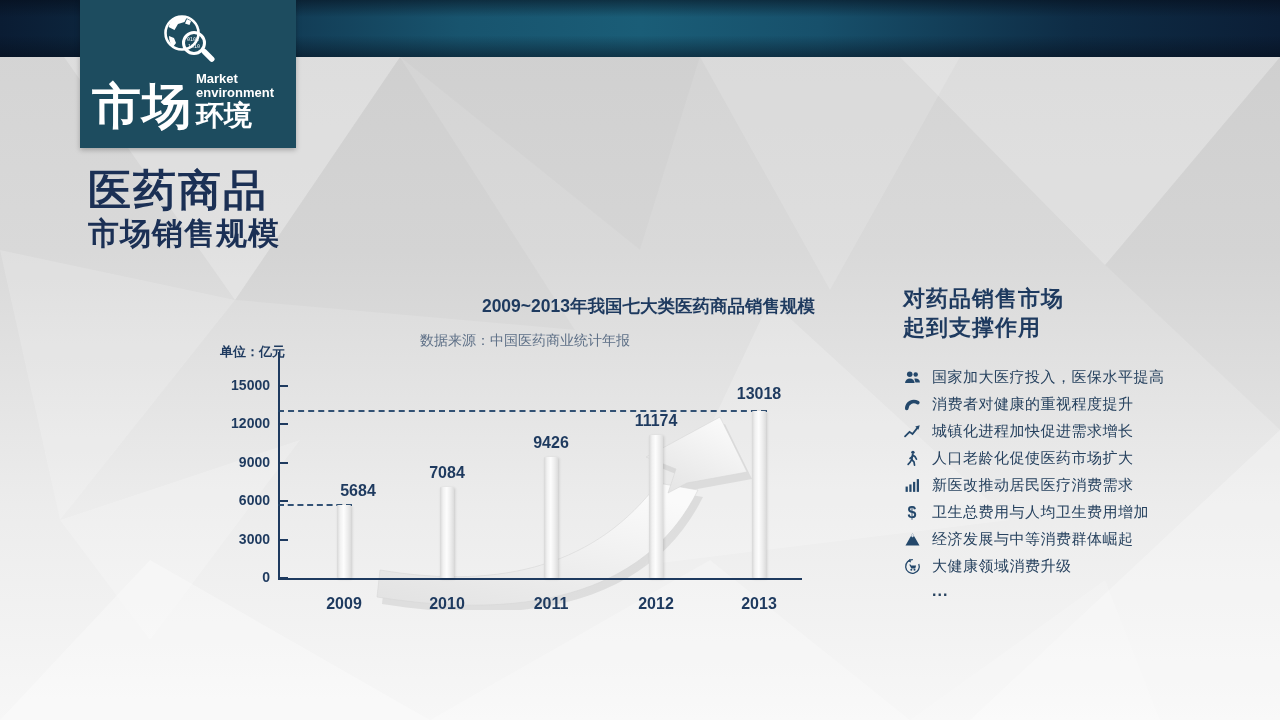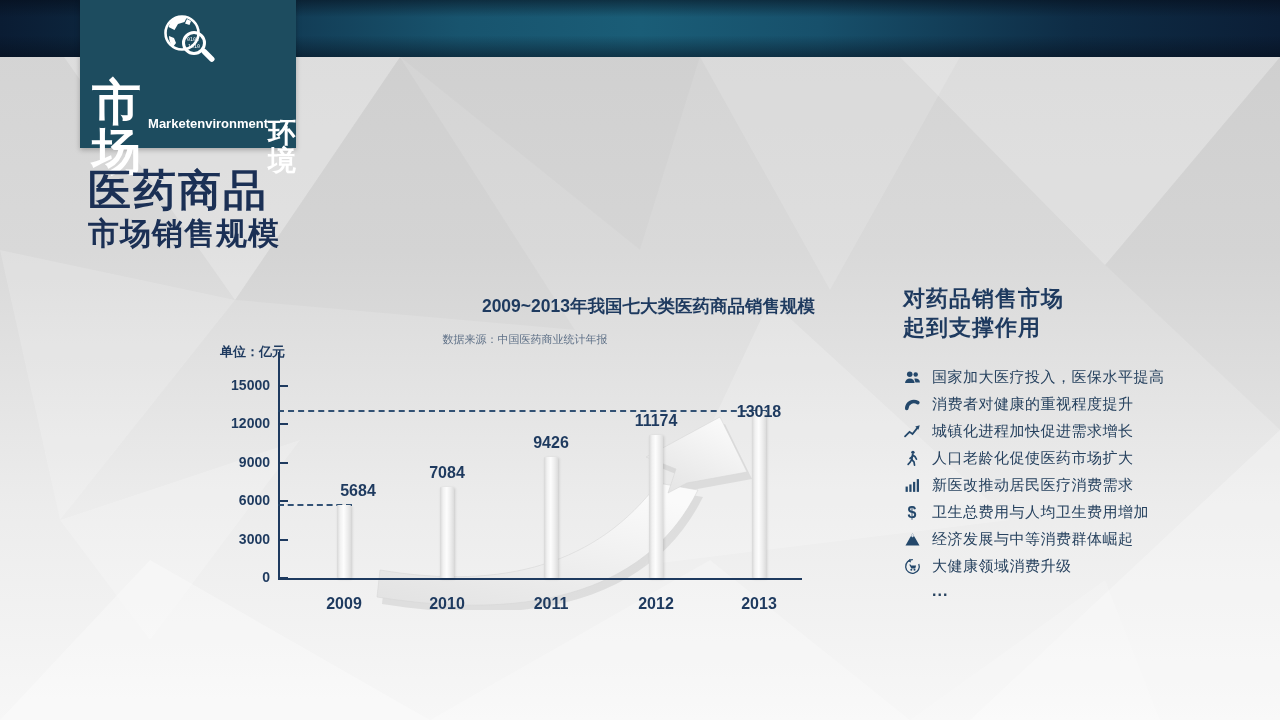--- a/index.html
+++ b/index.html
@@ -17,35 +17,35 @@
       linear-gradient(180deg,rgba(5,12,24,.55) 0%,rgba(5,12,24,0) 30%,rgba(5,12,24,0) 62%,rgba(5,12,24,.5) 100%),
       linear-gradient(90deg,#0a1c33 0%,#0f3049 16%,#18546e 36%,#1a5d77 50%,#17506b 64%,#0e2c45 84%,#0b1e36 100%);
   }
   .badge{
     position:absolute;left:80px;top:0;width:216px;height:148px;
     background:#1d4c5f; color:#fff; box-shadow:0 2px 5px rgba(0,0,0,.25);
   }
   .badge-icon{position:absolute;left:76px;top:10px;width:66px;height:62px;}
   .badge-text{position:absolute;left:12px;top:72px;display:flex;align-items:flex-end;}
   .badge-cn-main{font-size:49px;font-weight:bold;letter-spacing:1px;line-height:1;}
-  .badge-col{margin-left:4px;display:flex;flex-direction:row;line-height:1.08;padding-bottom:1px;margin-top:45px;}
+  .badge-col{margin-left:4px;display:flex;flex-direction:column;line-height:1.08;padding-bottom:1px;}
   .badge-en{font-size:13px;font-weight:bold;}
   .badge-cn-sub{font-size:28px;font-weight:bold;margin-top:2px;line-height:1;}
 
   
   .page-title{position:absolute;left:88px;top:166px;color:#1b3055;}
   .page-title .l1{font-size:43px;font-weight:bold;letter-spacing:2px;line-height:1.15;}
   .page-title .l2{font-size:31px;font-weight:bold;letter-spacing:1px;line-height:1.2;}
 
   
   .chart{position:absolute;left:215px;top:292px;width:600px;height:340px;}
   .chart-title{position:absolute;left:0;top:2px;width:100%;text-align:right;padding-left:20px;box-sizing:border-box;
     font-size:17.5px;font-weight:bold;color:#1e3a5f;}
   .chart-source{position:absolute;left:0;top:40px;width:100%;text-align:center;padding-left:20px;box-sizing:border-box;
-    font-size:11px;color:#5d6f86;}
+    font-size:14px;color:#5d6f86;}
   .chart-plot{position:absolute;left:0;top:53px;width:600px;height:285px;}
   .unit-label{position:absolute;left:5px;top:-2px;font-size:13px;font-weight:bold;color:#1e3a5f;}
   .axis-y{position:absolute;left:63px;top:7px;width:2px;height:228px;background:#1e3a5f;}
   .axis-x{position:absolute;left:63px;top:233px;width:524px;height:2px;background:#1e3a5f;}
   .tick-mark{position:absolute;width:9px;height:2px;background:#1e3a5f;}
   .tick-label{position:absolute;left:0;width:55px;text-align:right;font-size:14px;font-weight:bold;color:#1e3a5f;}
   .guide-line{position:absolute;height:0;border-top:2px dashed #23456b;opacity:.92;}
   .bar{position:absolute;width:14px;border-radius:1px;
     background:linear-gradient(90deg,#d7d7d7 0%,#f1f1f1 22%,#fdfdfd 48%,#ececec 78%,#dcdcdc 100%);
     box-shadow:1px 1px 3px rgba(0,0,0,.15);}
@@ -159,21 +159,21 @@
         <div class="bar" style="left: 225px; top: 142px; height: 91px;"></div>
         <div class="bar-value" style="left: 187px; top: 119px;">7084</div>
         <div class="bar-year" style="left: 187px;">2010</div>
         <div class="bar" style="left: 329px; top: 112px; height: 121px;"></div>
         <div class="bar-value" style="left: 291px; top: 89px;">9426</div>
         <div class="bar-year" style="left: 291px;">2011</div>
         <div class="bar" style="left: 434px; top: 90px; height: 143px;"></div>
         <div class="bar-value" style="left: 396px; top: 67px;">11174</div>
         <div class="bar-year" style="left: 396px;">2012</div>
         <div class="bar" style="left: 537px; top: 66px; height: 167px;"></div>
-        <div class="bar-value" style="left: 499px; top: 58px;">13018</div>
+        <div class="bar-value" style="left: 499px; top: 40px;">13018</div>
         <div class="bar-year" style="left: 499px;">2013</div>
       </div>
   </div>
 
   <div class="support">
     <div class="support-heading">
       <div>对药品销售市场</div>
       <div>起到支撑作用</div>
     </div>
     <div class="support-list">

